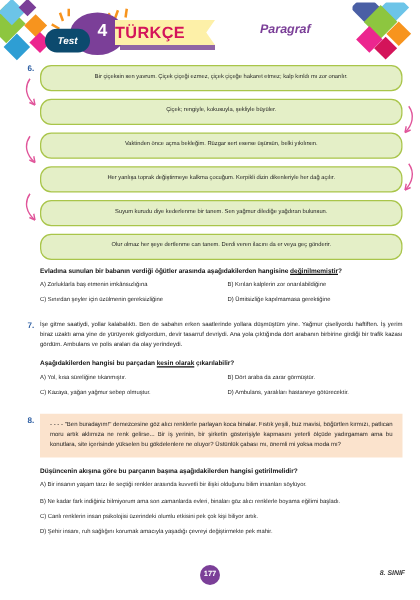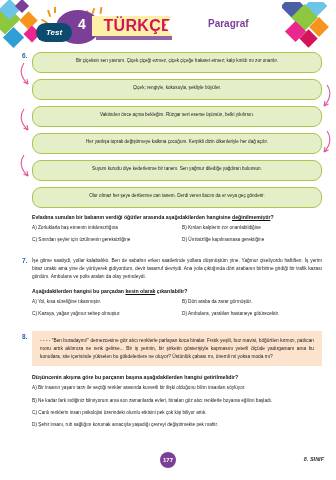--- a/index.html
+++ b/index.html
@@ -65,24 +65,24 @@
     font-size: 14px;
     font-weight: bold;
     text-align: center;
   }
   .ribbon {
     position: absolute;
     left: 62px; top: 10px;
     width: 80px; height: 20px;
     background: #fdf0a8;
     color: #d4145a;
-    font-size: 16px;
+    font-size: 13px;
     font-weight: bold;
     line-height: 20px;
-    text-align: right;
+    text-align: left;
     letter-spacing: .3px;
   }
   .ribbon-notch {
     position: absolute;
     right: 0; top: 0;
     width: 0; height: 0;
     border-top: 10px solid transparent;
     border-bottom: 10px solid transparent;
     border-right: 7px solid #ffffff;
   }
@@ -92,20 +92,21 @@
     width: 76px; height: 4px;
     background: #6b3286;
     opacity: .75;
   }
   .topic-label {
     position: absolute;
     left: 208px; top: 18px;
     color: #7b3f98;
     font-size: 10px;
     font-weight: bold;
+    font-style: italic;
   }
 
   
   .page {
     position: relative;
     padding: 0 10px;
     width: 316px;
   }
 
   .qnum {

